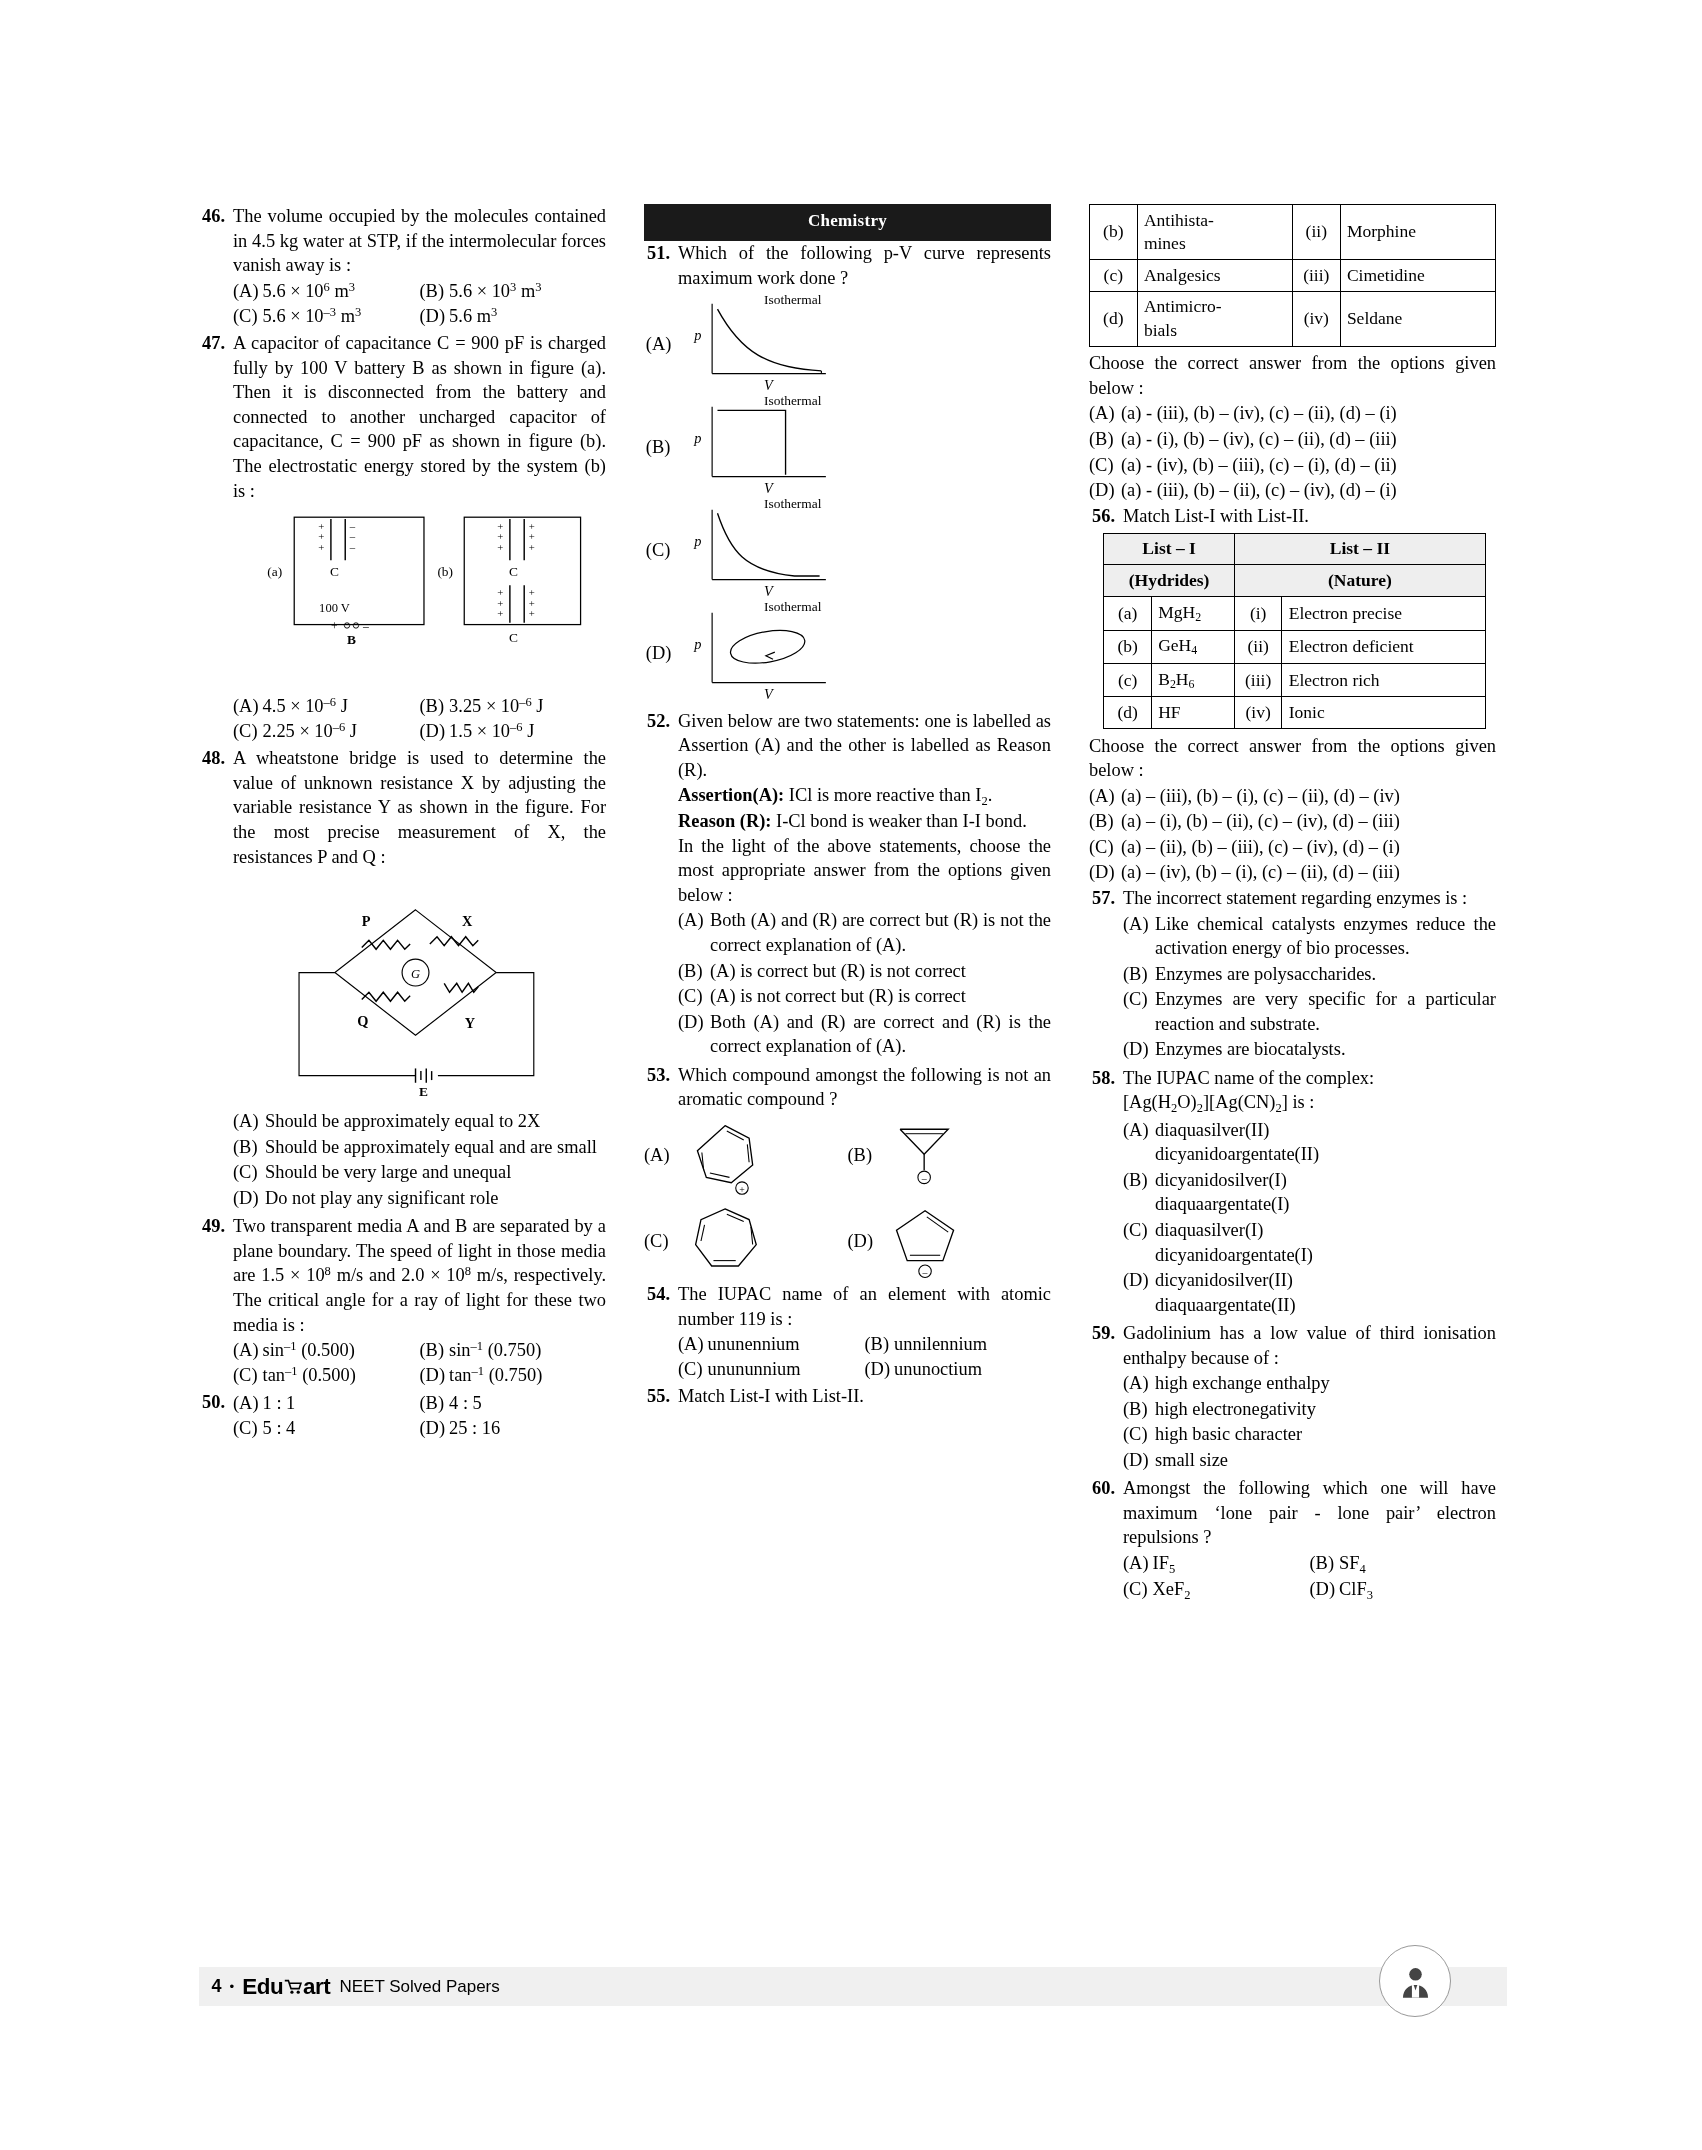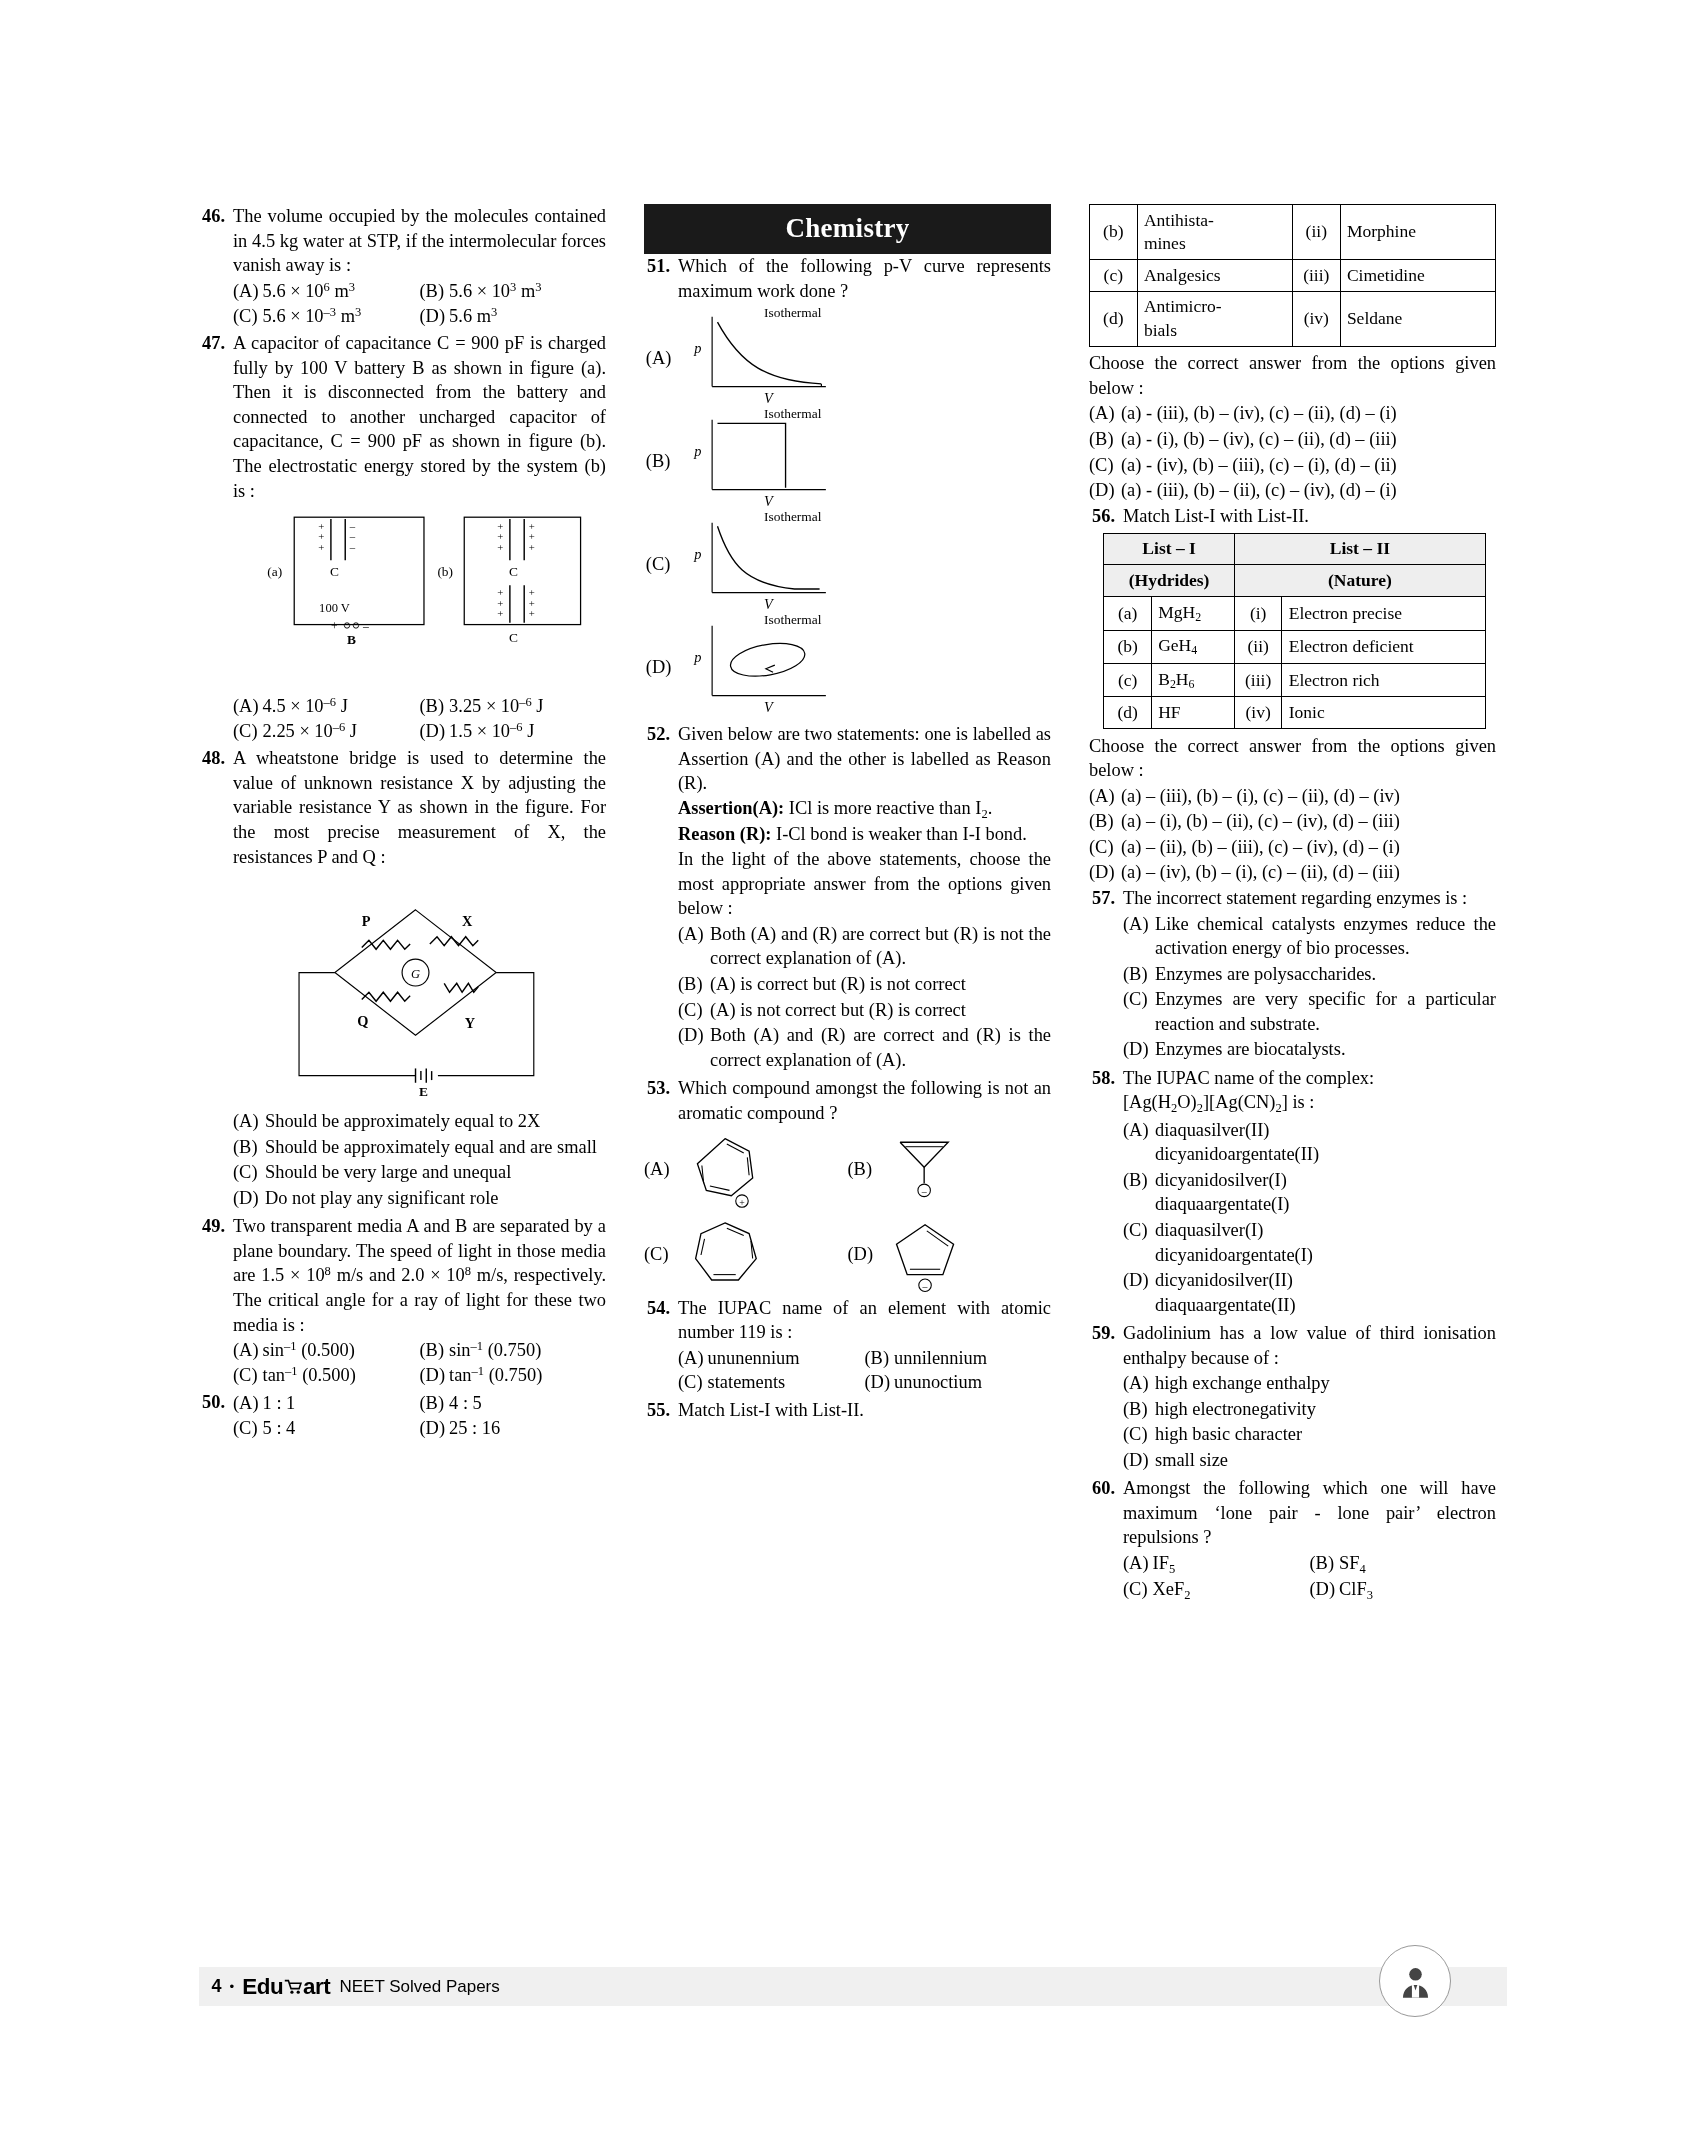--- a/index.html
+++ b/index.html
@@ -74,21 +74,21 @@
   .optlist .opt { margin-bottom: 0.9px; }
   .optlist .lbl { width: 32px; flex: 0 0 32px; }
 
   sub { font-size: 0.68em; vertical-align: -0.28em; }
   sup { font-size: 0.68em; vertical-align: 0.45em; }
 
   .chemhead {
     background: #1a1a1a;
     color: #fff;
     text-align: center;
-    font-size: 27px;
+    font-size: 17px;
     font-weight: bold;
     padding: 6.3px 0 8px 0;
     letter-spacing: 0.3px;
   }
   .sectionhead {
     background: #e9e9e9;
     text-align: center;
     font-size: 19px;
     font-weight: bold;
     padding: 4.5px 0 5.4px 0;
@@ -541,21 +541,21 @@
                   <span class="txt">ununennium</span>
                 </div>
                 <div class="opt opt-half">
                   <span class="lbl">(B)</span>
                   <span class="txt">unnilennium</span>
                 </div>
               </div>
               <div class="optrow">
                 <div class="opt opt-half">
                   <span class="lbl">(C)</span>
-                  <span class="txt">statements</span>
+                  <span class="txt">unununnium</span>
                 </div>
                 <div class="opt opt-half">
                   <span class="lbl">(D)</span>
                   <span class="txt">ununoctium</span>
                 </div>
               </div>
             </div>
           </div>
         </div>
 

